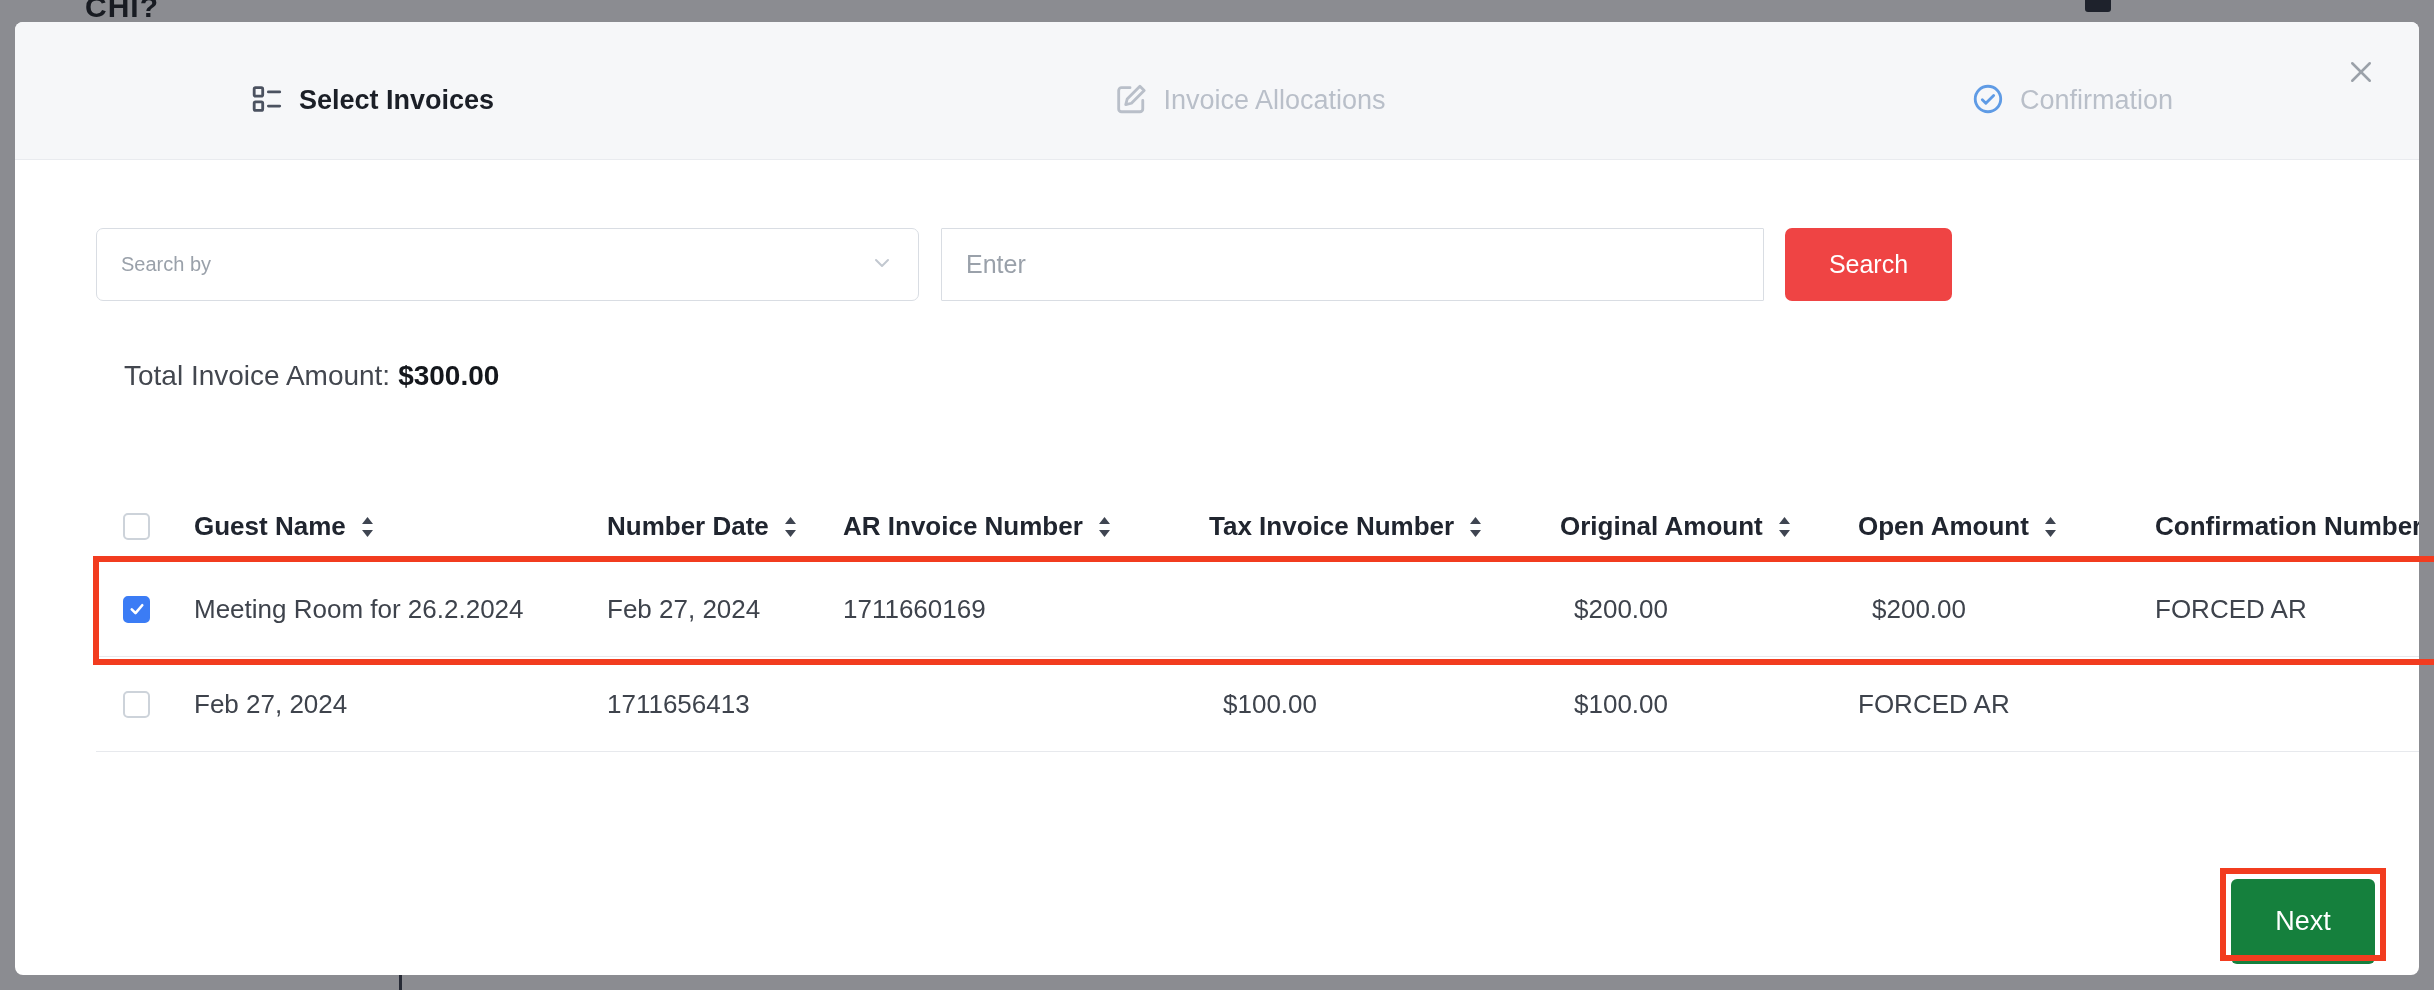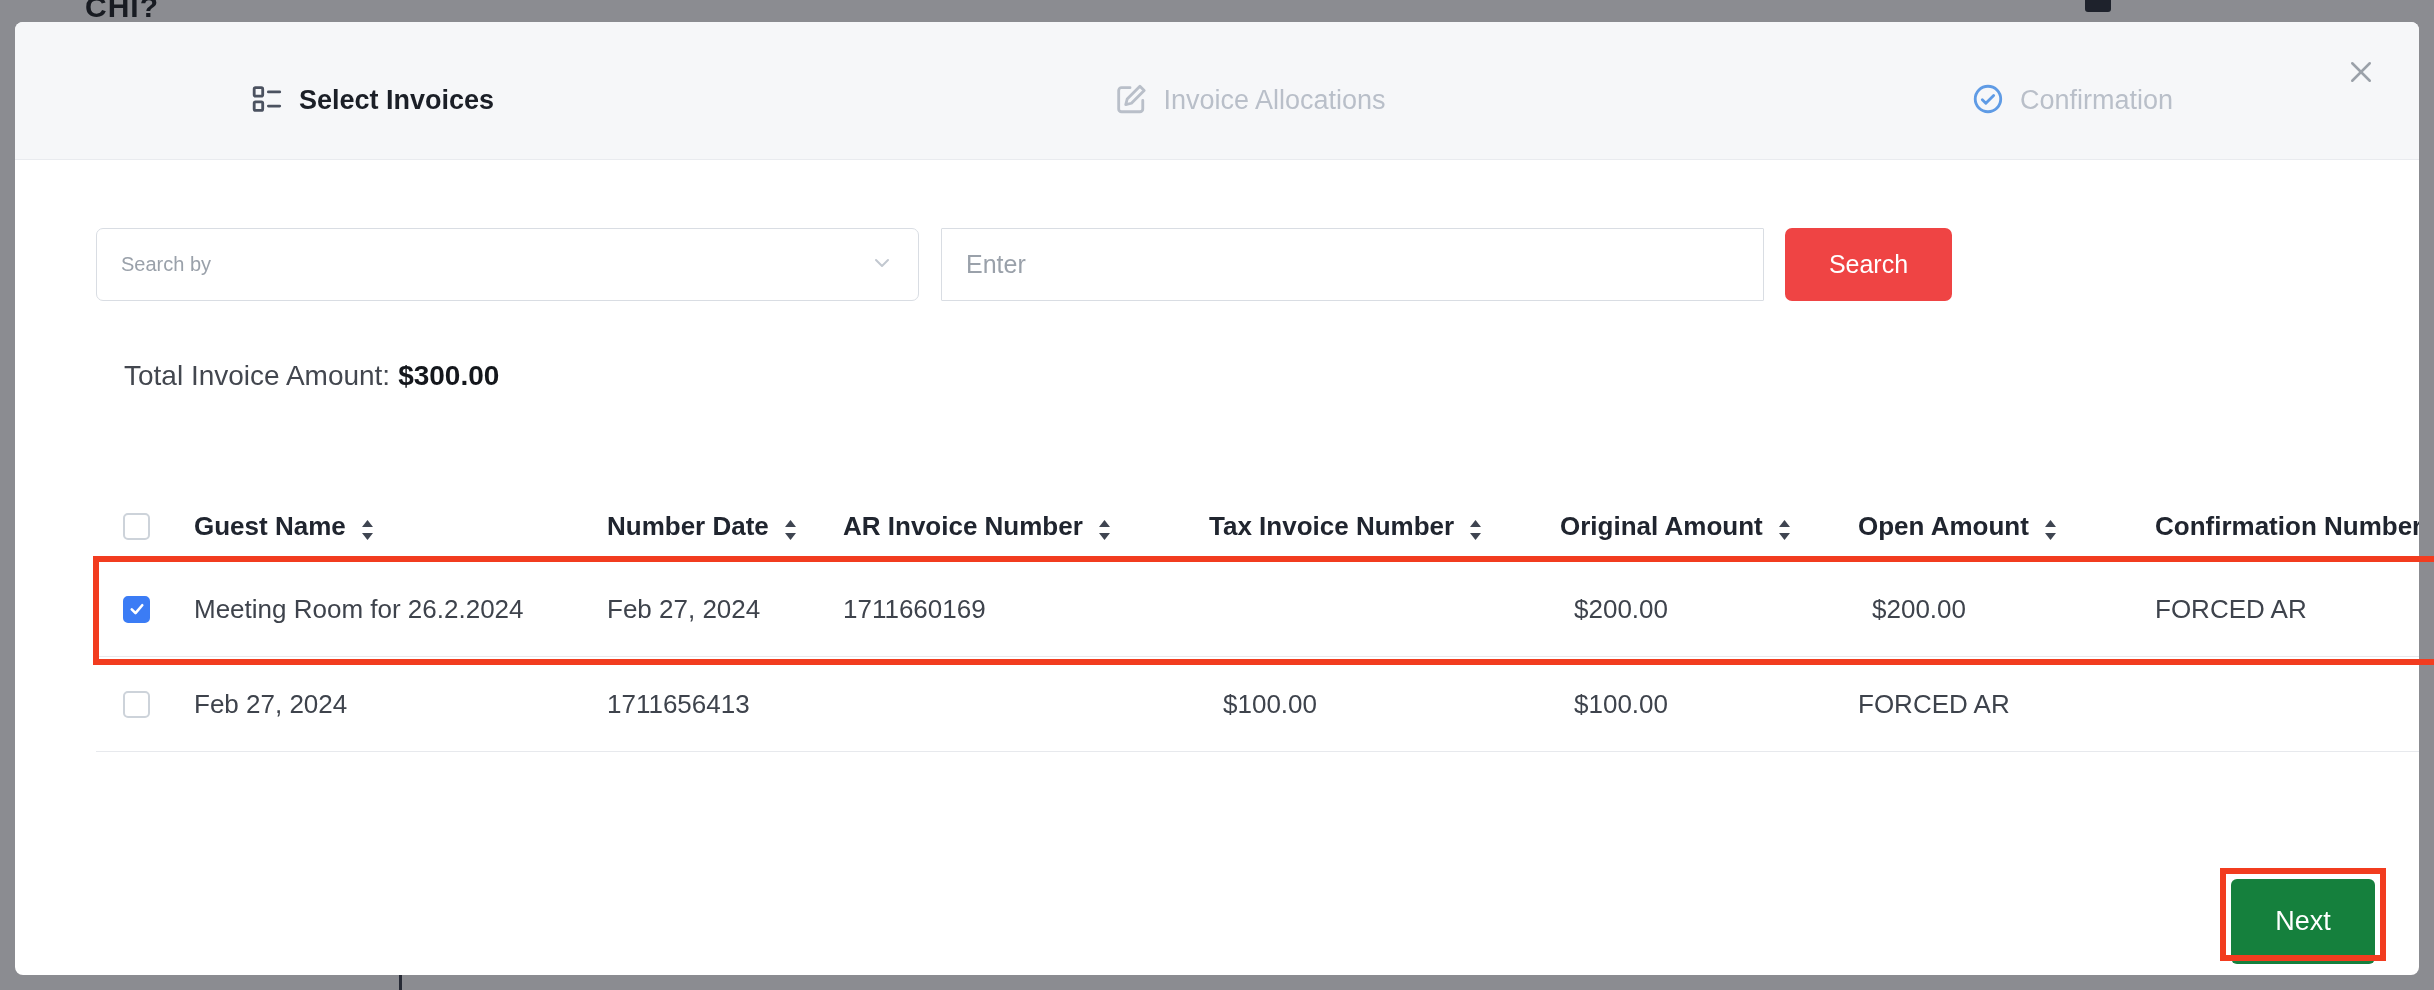--- a/index.html
+++ b/index.html
@@ -92,21 +92,21 @@
   }
   .t-row {
     display: grid;
     grid-template-columns: 98px 413px 236px 366px 351px 298px 297px 340px;
     align-items: center;
     border-bottom: 1px solid #e7e9ed;
   }
   .t-head { height: 70px; }
   .t-body { height: 95px; }
   .h-cell {
-    display: flex; align-items: flex-end; gap: 14px;
+    display: flex; align-items: center; gap: 14px;
     font-size: 26px; font-weight: bold; color: #20252f; white-space: nowrap;
     overflow: hidden; cursor: pointer;
   }
   .cell { font-size: 26px; color: #3e434c; white-space: nowrap; overflow: hidden; }
   .cell.indent { padding-left: 14px; }
   .cb-cell { display: flex; align-items: center; padding-left: 27px; }
 
   .checkbox {
     width: 27px; height: 27px; border: 2px solid #cdd3da; border-radius: 5px;
     background: #fff; display: flex; align-items: center; justify-content: center;

